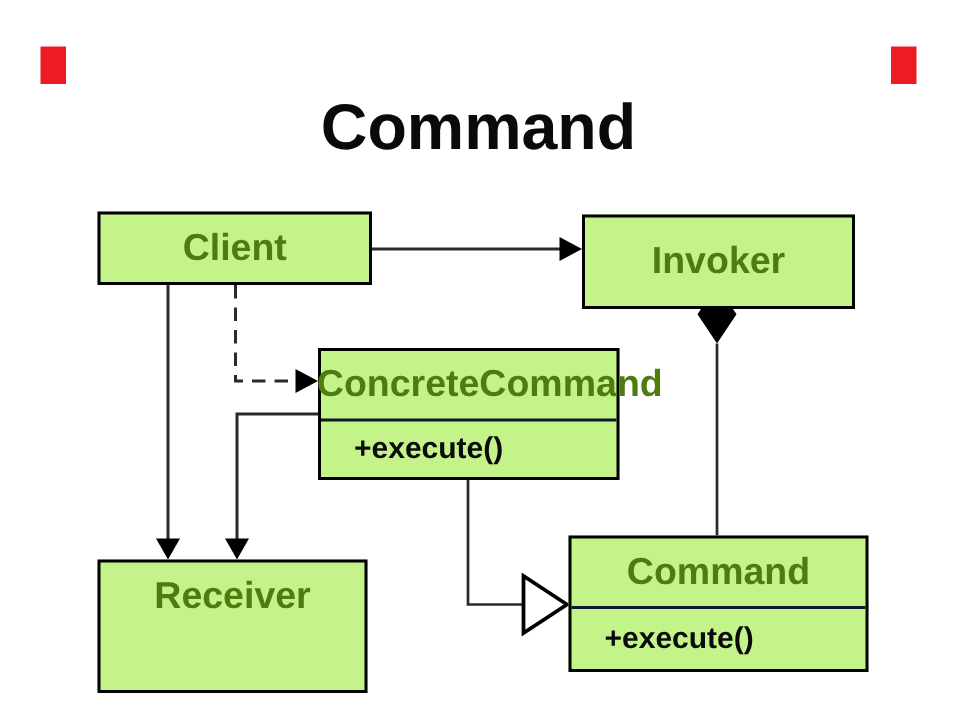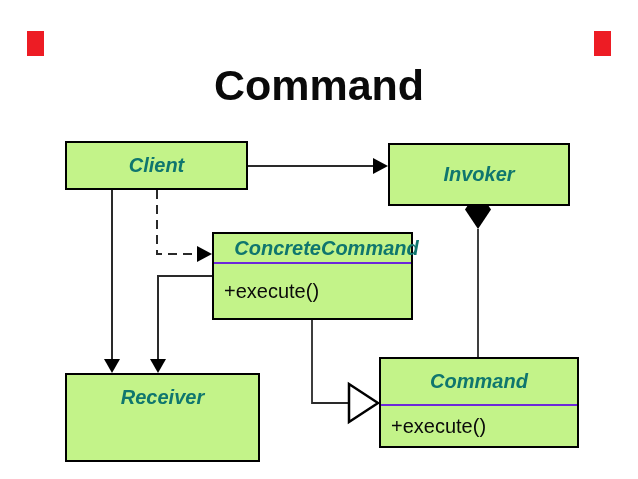--- a/index.html
+++ b/index.html
@@ -13,34 +13,34 @@
   }
   .red-marker{position:absolute;top:4px;width:17px;height:25px;background:#ed1c24;}
   .red-marker.left{left:27px;}
   .red-marker.right{left:594px;}
   .uml-class{
     position:absolute;box-sizing:border-box;border:2px solid #000000;
     background:#c3f389;display:flex;flex-direction:column;
   }
   .uml-name{
     flex:0 0 auto;display:flex;align-items:center;justify-content:center;
-    font-weight:bold;font-size:20px;color:#0f766e;font-style:italic;
+    font-weight:bold;font-size:25px;color:#4d7c0f;
   }
   .uml-methods{
-    flex:1 1 auto;border-top:2px solid #6d28d9;display:flex;align-items:center;
-    font-size:20px;color:#0a0a0a;padding-left:10px;
+    flex:1 1 auto;border-top:2px solid #0f172a;display:flex;align-items:center;
+    font-size:20px;color:#0a0a0a;padding-left:22px;font-weight:bold;
   }
   
   #box-client{left:65px;top:114px;width:183px;height:49px;}
   #box-client .uml-name{height:100%;}
   #box-invoker{left:388px;top:116px;width:182px;height:63px;}
   #box-invoker .uml-name{height:100%;}
   #box-concrete{left:212px;top:205px;width:201px;height:88px;}
-  #box-concrete .uml-name{height:28px;padding-left:28px;}
-  #box-receiver{left:65px;top:346px;width:195px;height:89px;}
+  #box-concrete .uml-name{height:45px;padding-left:28px;}
+  #box-receiver{left:65px;top:346px;width:180px;height:89px;}
   #box-receiver .uml-name{height:44px;}
   #box-command{left:379px;top:330px;width:200px;height:91px;}
   #box-command .uml-name{height:45px;}
   svg.connectors{position:absolute;left:0;top:0;pointer-events:none;}
 </style>
 </head>
 <body>
 
 <div id="stage">
 

